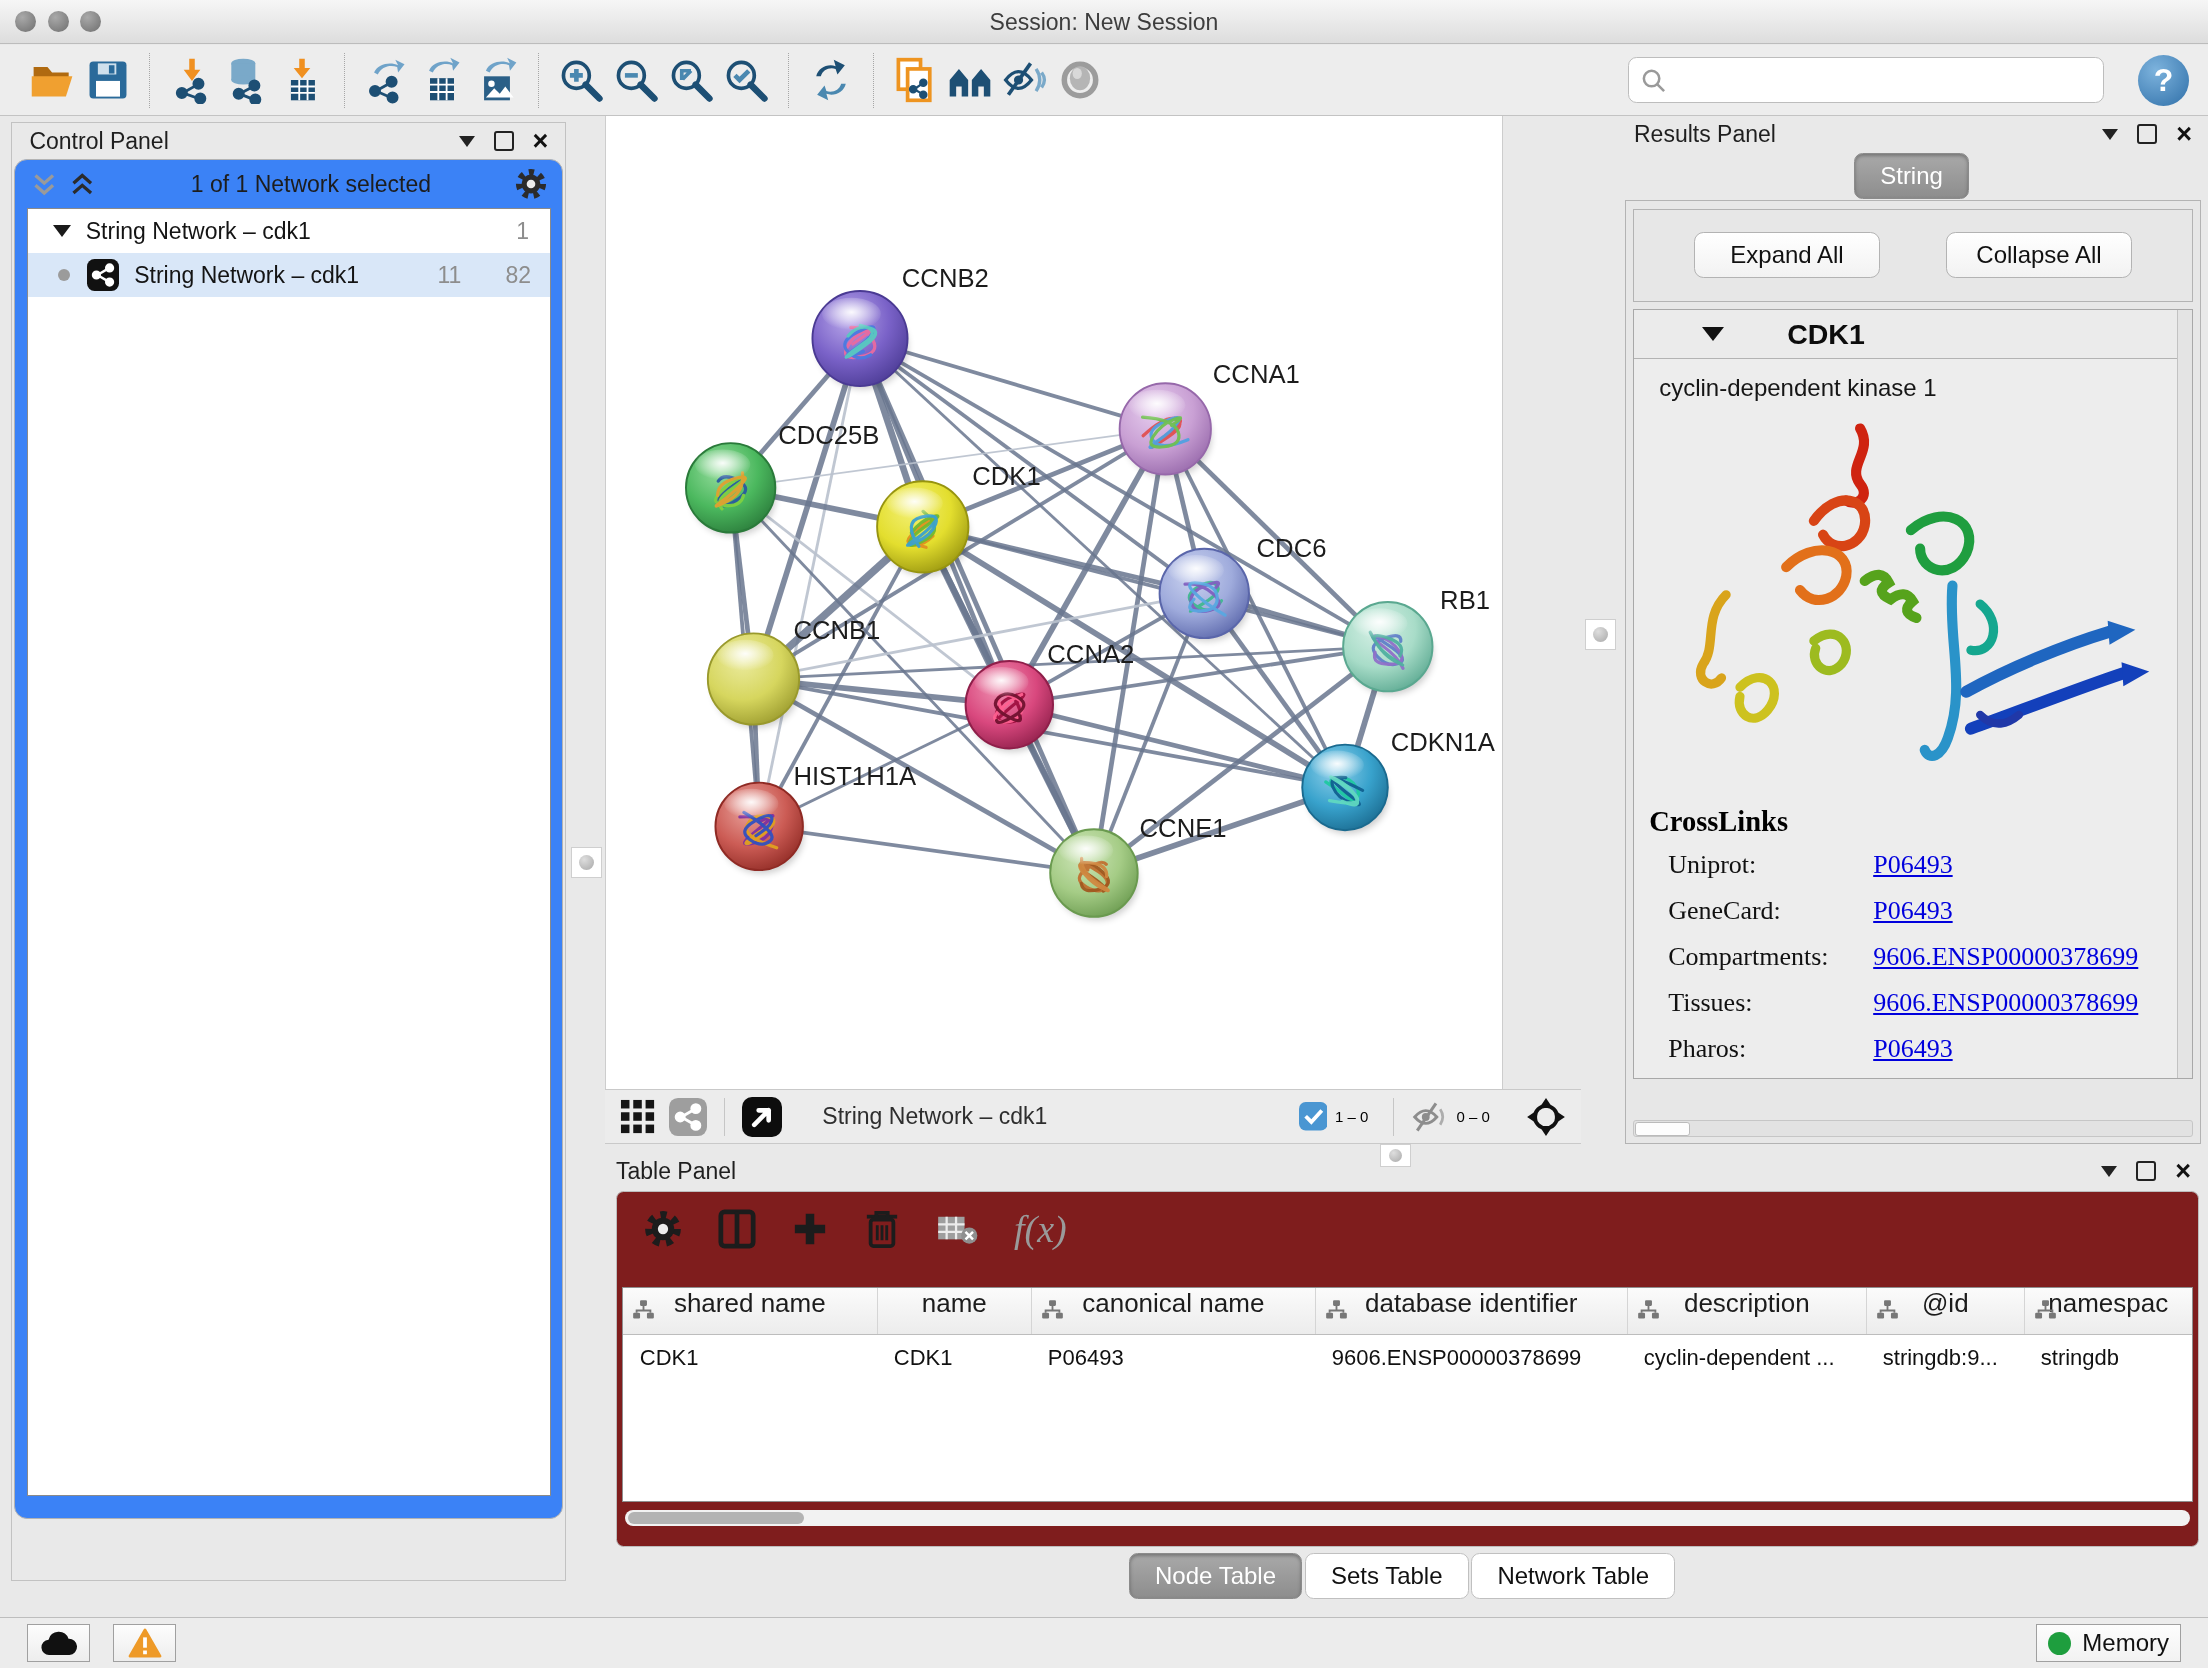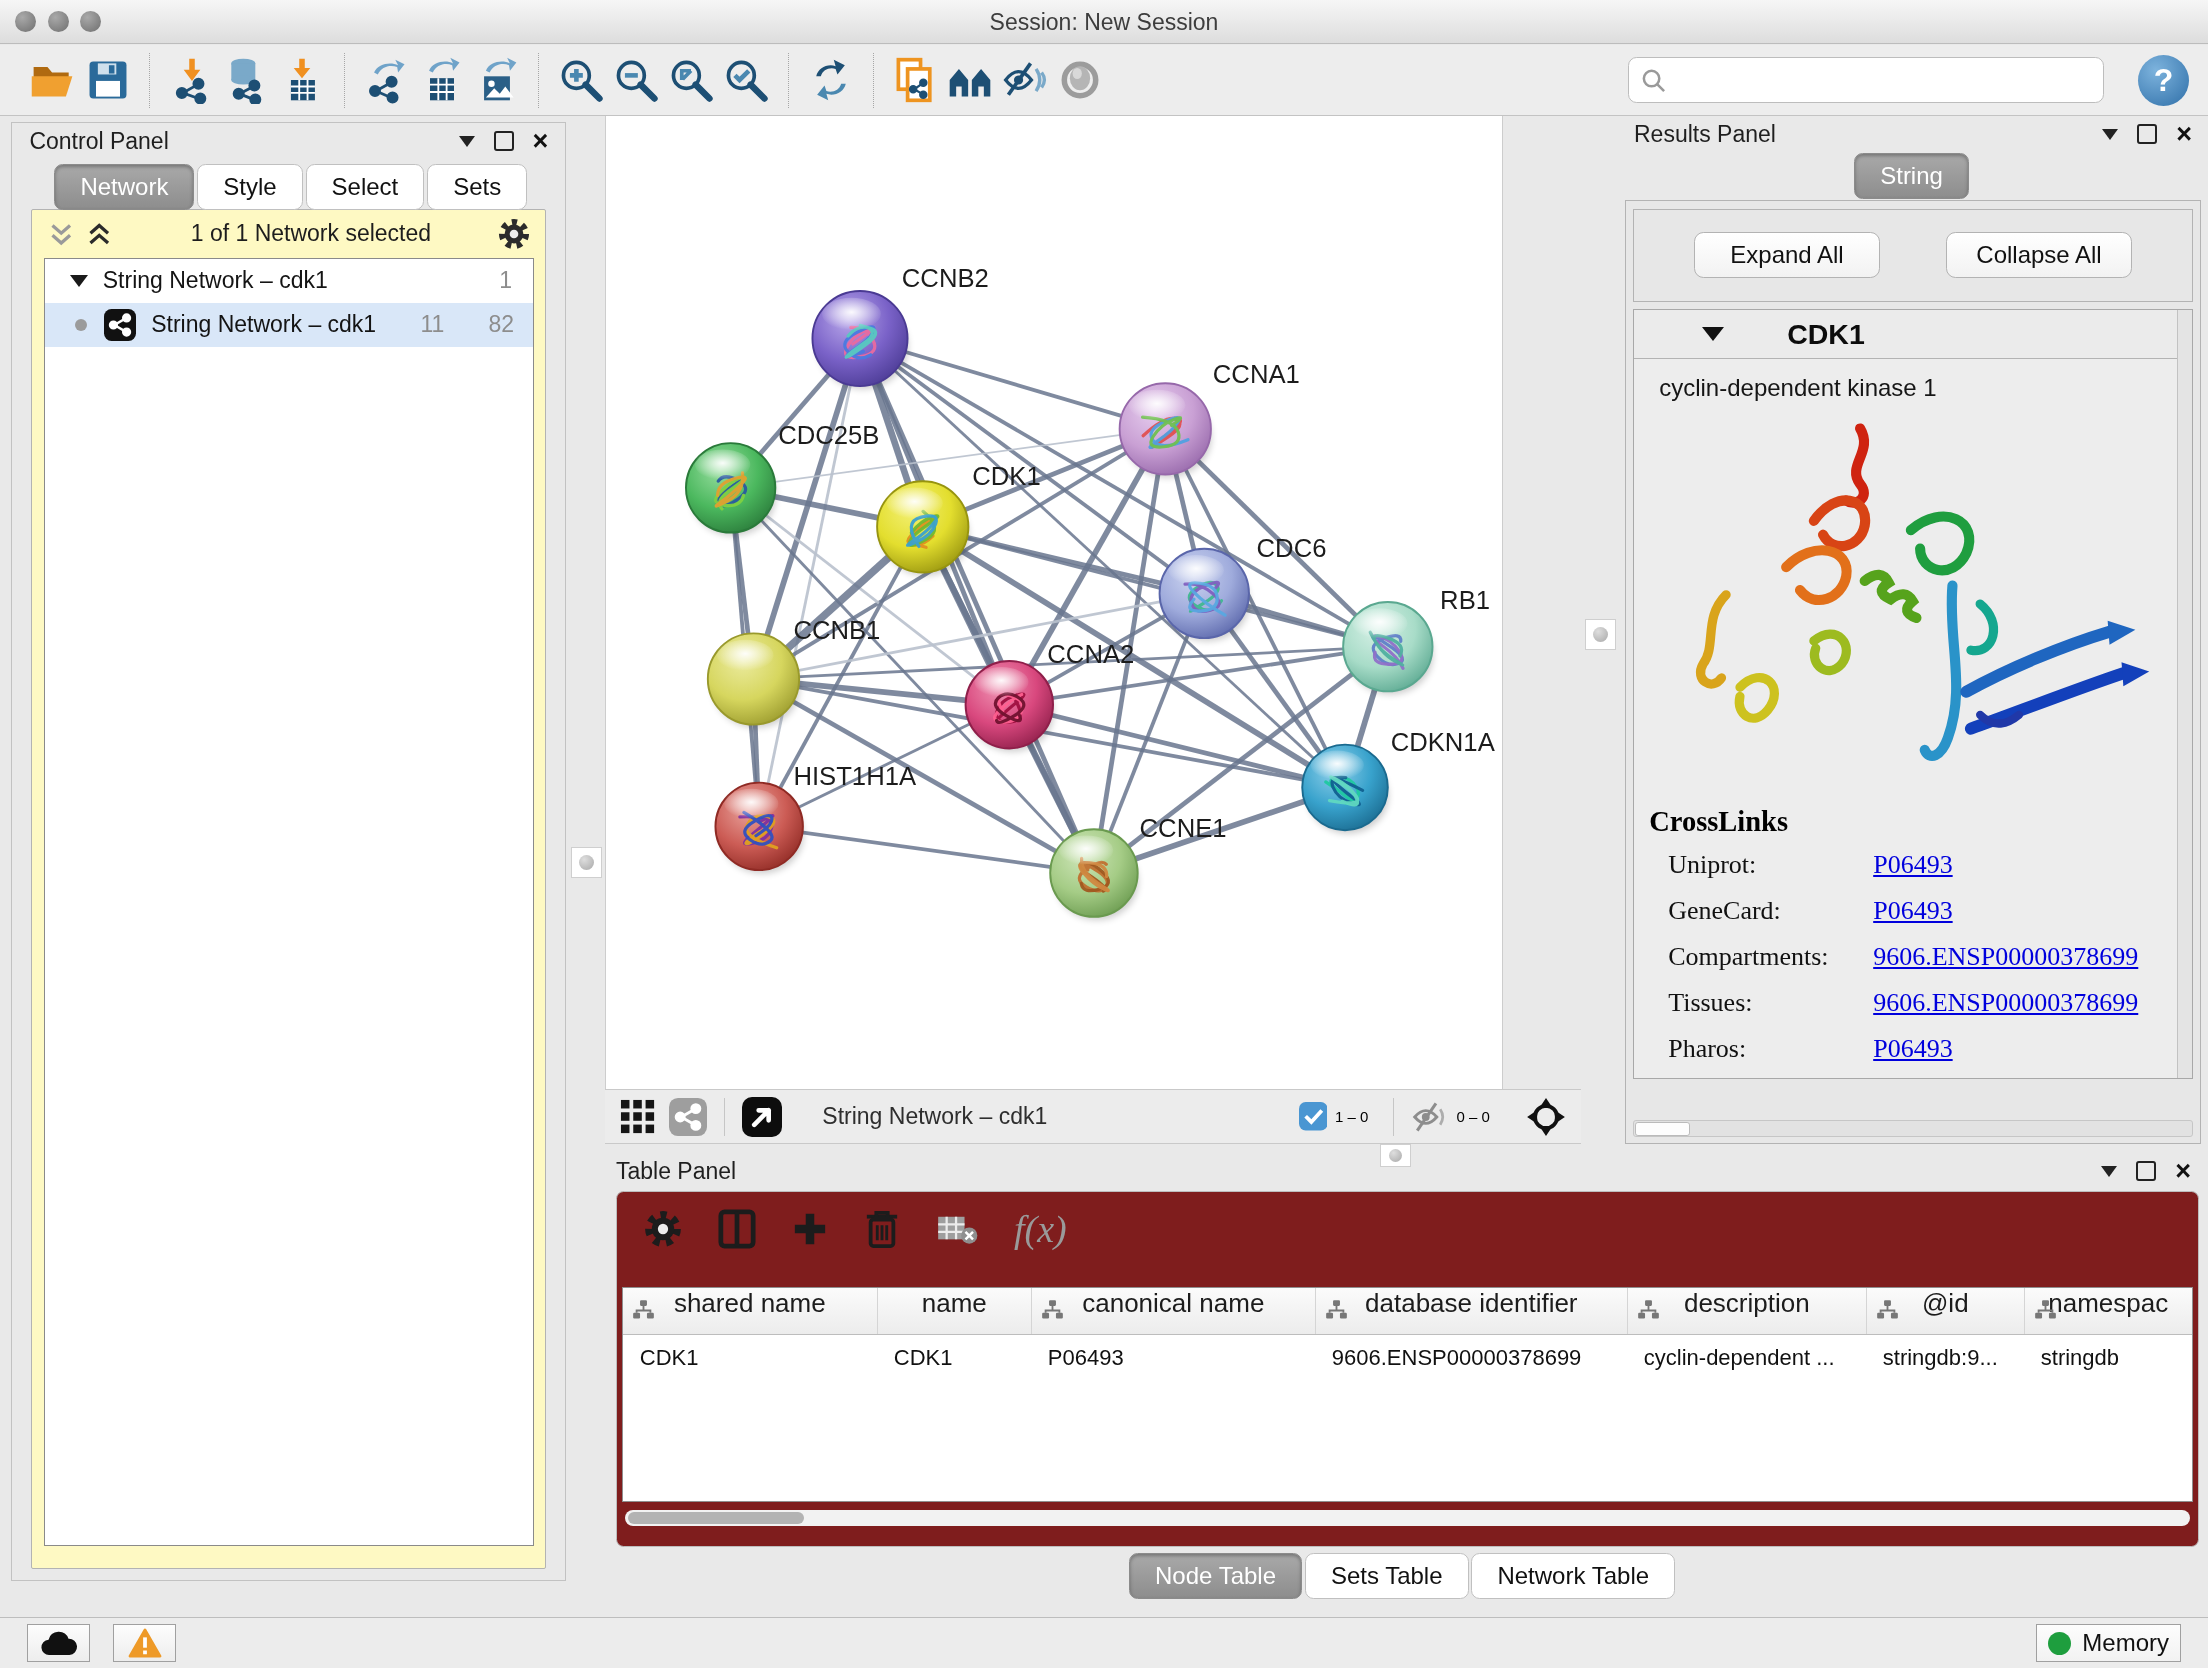--- a/index.html
+++ b/index.html
@@ -33,21 +33,21 @@
   .pc-collapse{width:0;height:0;border-left:8.6px solid transparent;border-right:8.6px solid transparent;border-top:11.4px solid #222;cursor:pointer;}
   .pc-float{width:16px;height:16px;border:2.4px solid #222;border-radius:2.9px;cursor:pointer;}
   .pc-close{font-size:27px;font-weight:bold;color:#111;line-height:19px;cursor:pointer;}
   .tab{height:44px;padding:0 25px;display:flex;align-items:center;font-size:24px;background:#fff;
     border:1px solid #c0c0c0;border-radius:8.6px;margin-right:2.9px;cursor:pointer;position:relative;top:1px;color:#111;}
   .tab.selected{background:linear-gradient(#a9a9a9,#8d8d8d);color:#fff;border-color:#8b8b8b;box-shadow:inset 0 1.9px 3.8px rgba(0,0,0,.3);}
   
   .control-panel{position:absolute;left:11.4px;top:122px;width:555px;height:1459px;background:#e9e9e9;
     border:1px solid #c2c2c2;box-sizing:border-box;}
   .cp-tabs{display:flex;padding-left:42px;height:46px;margin-top:3.8px;}
-  .cp-inner{margin:0 19px;background:#fef9c3;border:1px solid #b3b3b3;border-radius:2px;height:1358px;}
+  .cp-inner{margin:0 2px;background:#3b82f6;border:1px solid #b3b3b3;border-radius:13px;height:1358px;}
   .cp-toolbar{height:48px;display:flex;align-items:center;padding:0 15px;font-size:23px;color:#1d1d1d;}
   .cp-toolbar .status{flex:1;text-align:center;}
   .chev{width:28.5px;height:28.5px;margin-right:9.5px;cursor:pointer;}
   .gear-icon{cursor:pointer;}
   .tree{margin:0 11.4px;background:#fff;border:1.9px solid #8a8a8a;height:1286px;overflow:hidden;}
   .tree-row{height:44px;display:flex;align-items:center;font-size:23px;color:#141414;}
   .tree-row .count{margin-left:auto;color:#8d8d8d;margin-right:21px;}
   .tree-row.selected{background:#d9e7f8;}
   .caret-down{width:0;height:0;border-left:9.5px solid transparent;border-right:9.5px solid transparent;border-top:12.4px solid #1a1a1a;margin:0 15px 0 25px;cursor:pointer;}
   .dot{width:12.4px;height:12.4px;border-radius:50%;background:#9b9b9b;margin:0 17px 0 30px;}
@@ -288,26 +288,20 @@
 
 <div class="control-panel">
   <div class="panel-header">
     <span>Control Panel</span>
     <span class="panel-controls">
       <span class="pc-collapse"></span>
       <span class="pc-float"></span>
       <span class="pc-close">×</span>
     </span>
   </div>
-  <div class="cp-tabs" id="cp-tabs">
-      <span class="tab selected">Network</span>
-      <span class="tab">Style</span>
-      <span class="tab">Select</span>
-      <span class="tab">Sets</span>
-    </div>
   <div class="cp-inner">
     <div class="cp-toolbar">
       <svg class="chev" viewBox="0 0 26 26">
           <path d="M5 5l8 7 8-7M5 14l8 7 8-7" stroke="#9a9a9a" stroke-width="3" fill="none"></path>
         </svg>
       <svg class="chev" viewBox="0 0 26 26">
           <path d="M5 21l8-7 8 7M5 12l8-7 8 7" stroke="#2b2b2b" stroke-width="3" fill="none"></path>
         </svg>
       <span class="status">1 of 1 Network selected</span>
       <svg class="gear-icon" width="32" height="32" viewBox="0 0 34 34">

